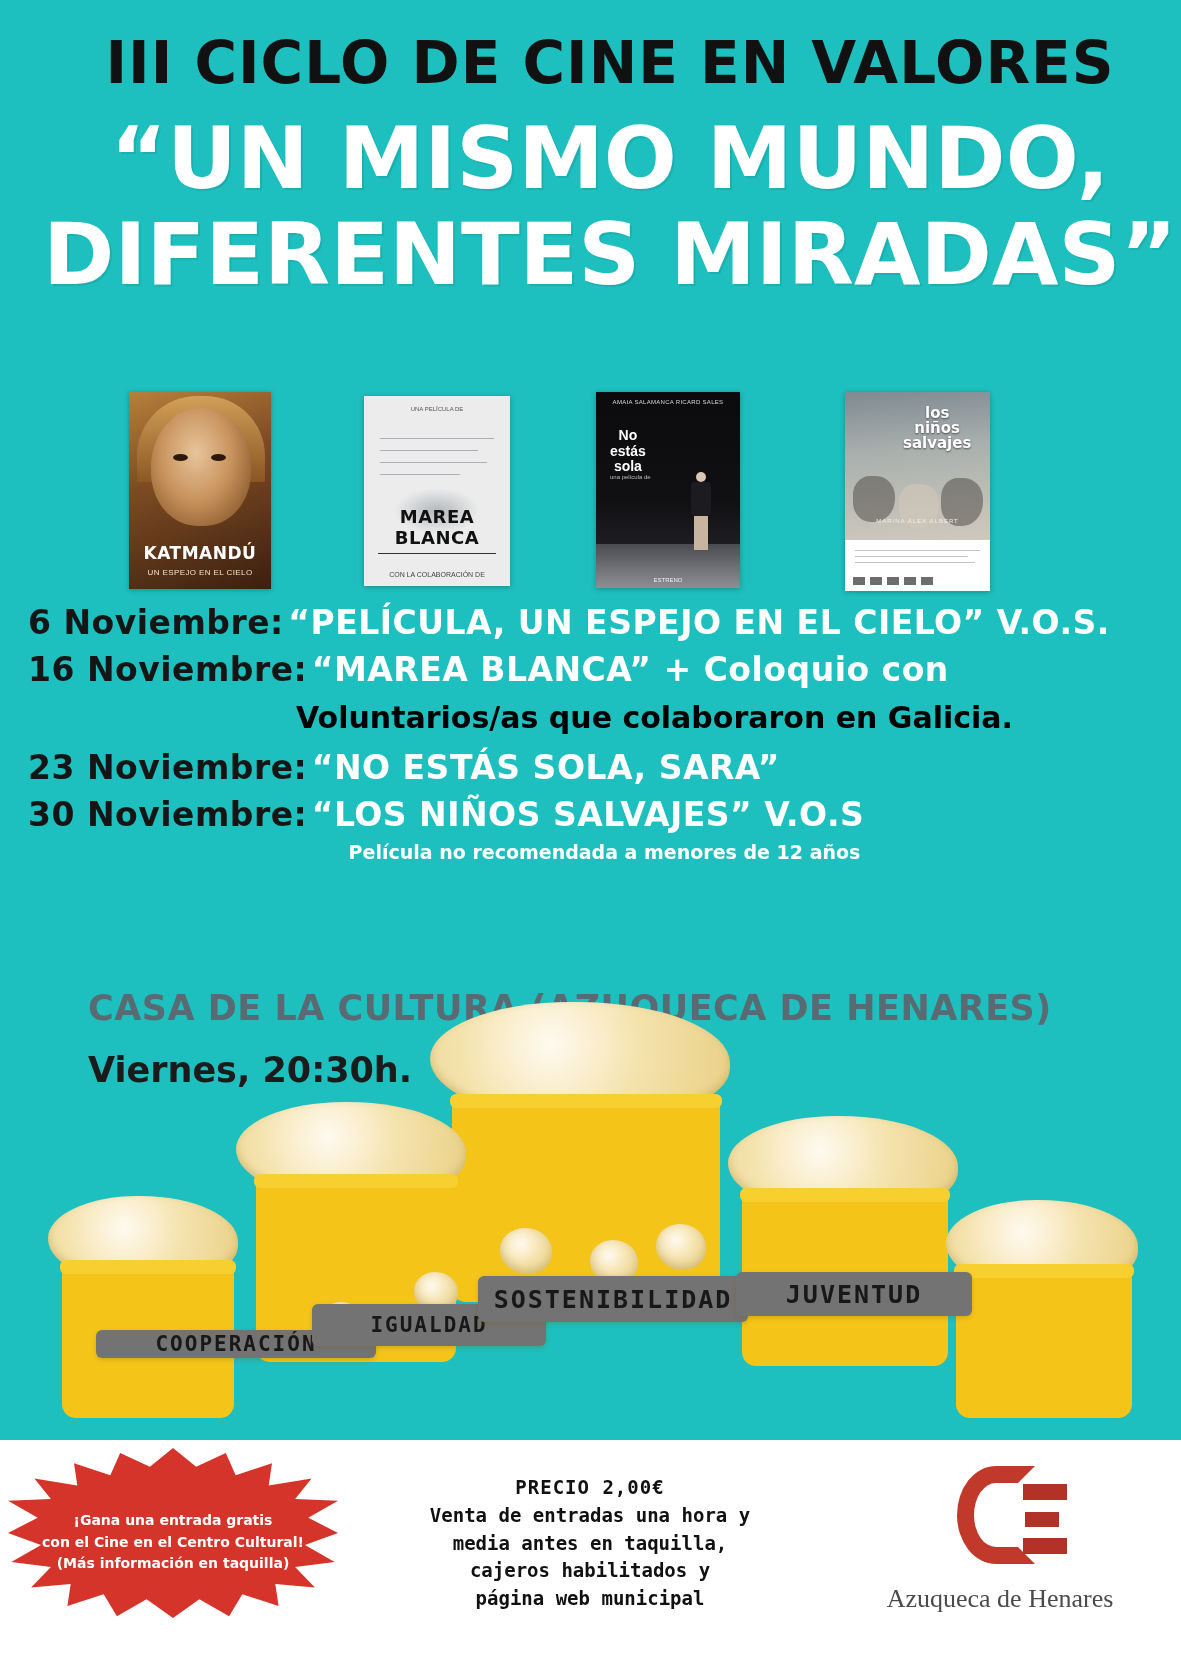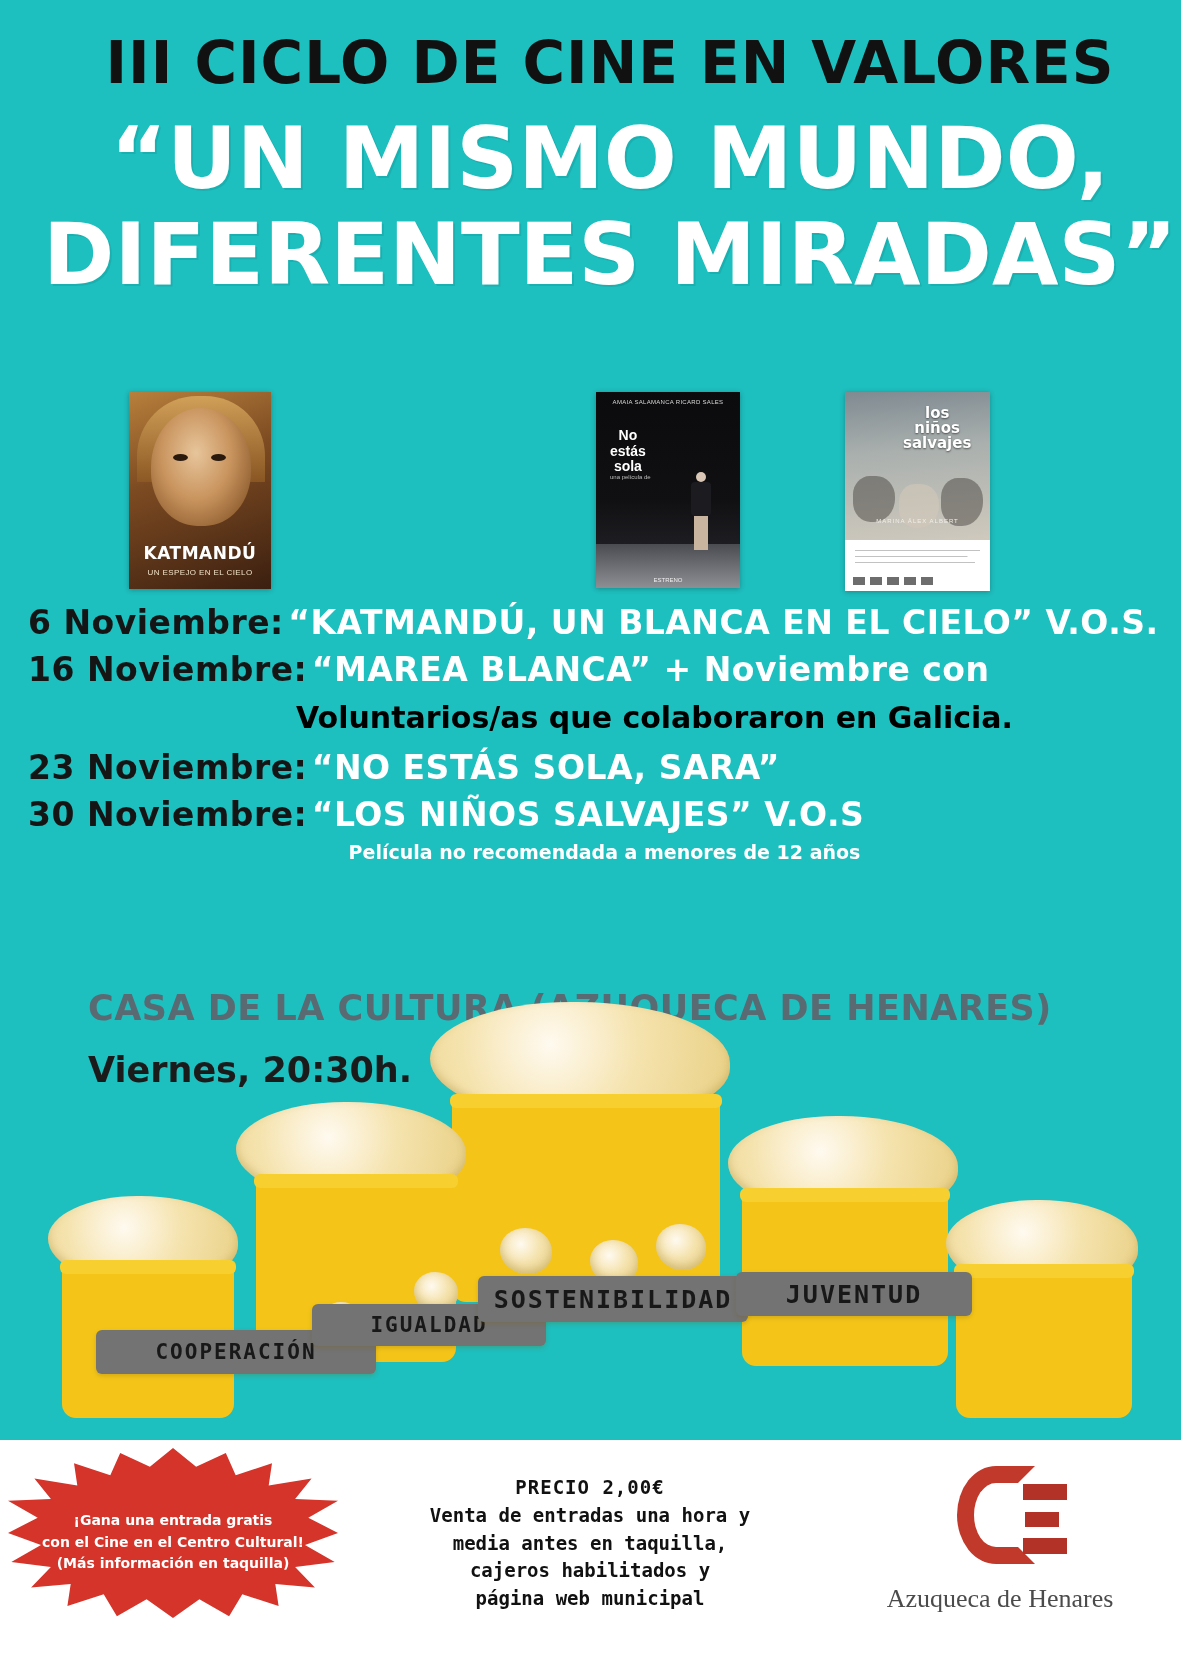--- a/index.html
+++ b/index.html
@@ -365,20 +365,28 @@
 
     <div class="poster-thumb" id="pt1">
       <div class="hair"></div>
       <div class="face"></div>
       <div class="eye-l"></div>
       <div class="eye-r"></div>
       <div class="t-main">KATMANDÚ</div>
       <div class="t-sub">UN ESPEJO EN EL CIELO</div>
     </div>
 
+    <div class="poster-thumb" id="pt2">
+      <div class="credits-top">UNA PELÍCULA DE</div>
+      <div class="scribbles"></div>
+      <div class="smear"></div>
+      <div class="title">MAREA BLANCA</div>
+      <div class="rule"></div>
+      <div class="foot">CON LA COLABORACIÓN DE</div>
+    </div>
 
     <div class="poster-thumb" id="pt3">
       <div class="credits-top">AMAIA SALAMANCA        RICARD SALES</div>
       <div class="title">No<br>estás<br>sola</div>
       <div class="sub">una película de</div>
       <div class="ground"></div>
       <div class="figure">
         <div class="head"></div>
         <div class="body"></div>
         <div class="legs"></div>
@@ -405,26 +413,26 @@
         </div>
       </div>
     </div>
 
   </div>
 
   <div class="schedule">
 
     <div class="sched-row">
       <span class="sched-date">6 Noviembre:</span>
-      <span class="sched-title">“KATMANDÚ, UN BLANCA EN EL CIELO” V.O.S.</span>
+      <span class="sched-title">“PELÍCULA, UN ESPEJO EN EL CIELO” V.O.S.</span>
     </div>
 
     <div class="sched-row">
       <span class="sched-date">16 Noviembre:</span>
-      <span class="sched-title">“MAREA BLANCA” + Noviembre con</span>
+      <span class="sched-title">“MAREA BLANCA” + Coloquio con</span>
     </div>
     <div class="sched-cont">Voluntarios/as que colaboraron en Galicia.</div>
 
     <div class="sched-row">
       <span class="sched-date">23 Noviembre:</span>
       <span class="sched-title">“NO ESTÁS SOLA, SARA”</span>
     </div>
 
     <div class="sched-row">
       <span class="sched-date">30 Noviembre:</span>
@@ -455,21 +463,21 @@
 
     <div class="pops" style="left:946px; top:216px; width:192px; height:92px;"></div>
     <div class="bucket" style="left:956px; top:288px; width:176px; height:146px;"></div>
 
     <div class="pops" style="left:500px; top:244px; width:52px; height:46px;"></div>
     <div class="pops" style="left:590px; top:256px; width:48px; height:44px;"></div>
     <div class="pops" style="left:656px; top:240px; width:50px; height:46px;"></div>
     <div class="pops" style="left:414px; top:288px; width:44px; height:40px;"></div>
     <div class="pops" style="left:322px; top:318px; width:40px; height:36px;"></div>
 
-    <div class="band" style="left:96px; top:346px; width:280px; height:44px; font-size:21px;">COOPERACIÓN</div>
+    <div class="band" style="left:96px; top:346px; width:280px; height:28px; font-size:21px;">COOPERACIÓN</div>
     <div class="band" style="left:312px; top:320px; width:234px; height:42px; font-size:21px;">IGUALDAD</div>
     <div class="band" style="left:478px; top:292px; width:270px; height:46px; font-size:25px;">SOSTENIBILIDAD</div>
     <div class="band" style="left:736px; top:288px; width:236px; height:44px; font-size:25px;">JUVENTUD</div>
   </div>
 
   <div class="bottom-bar">
 
     <div class="starburst"></div>
     <div class="starburst-text">
       <div>¡Gana una entrada gratis</div>

